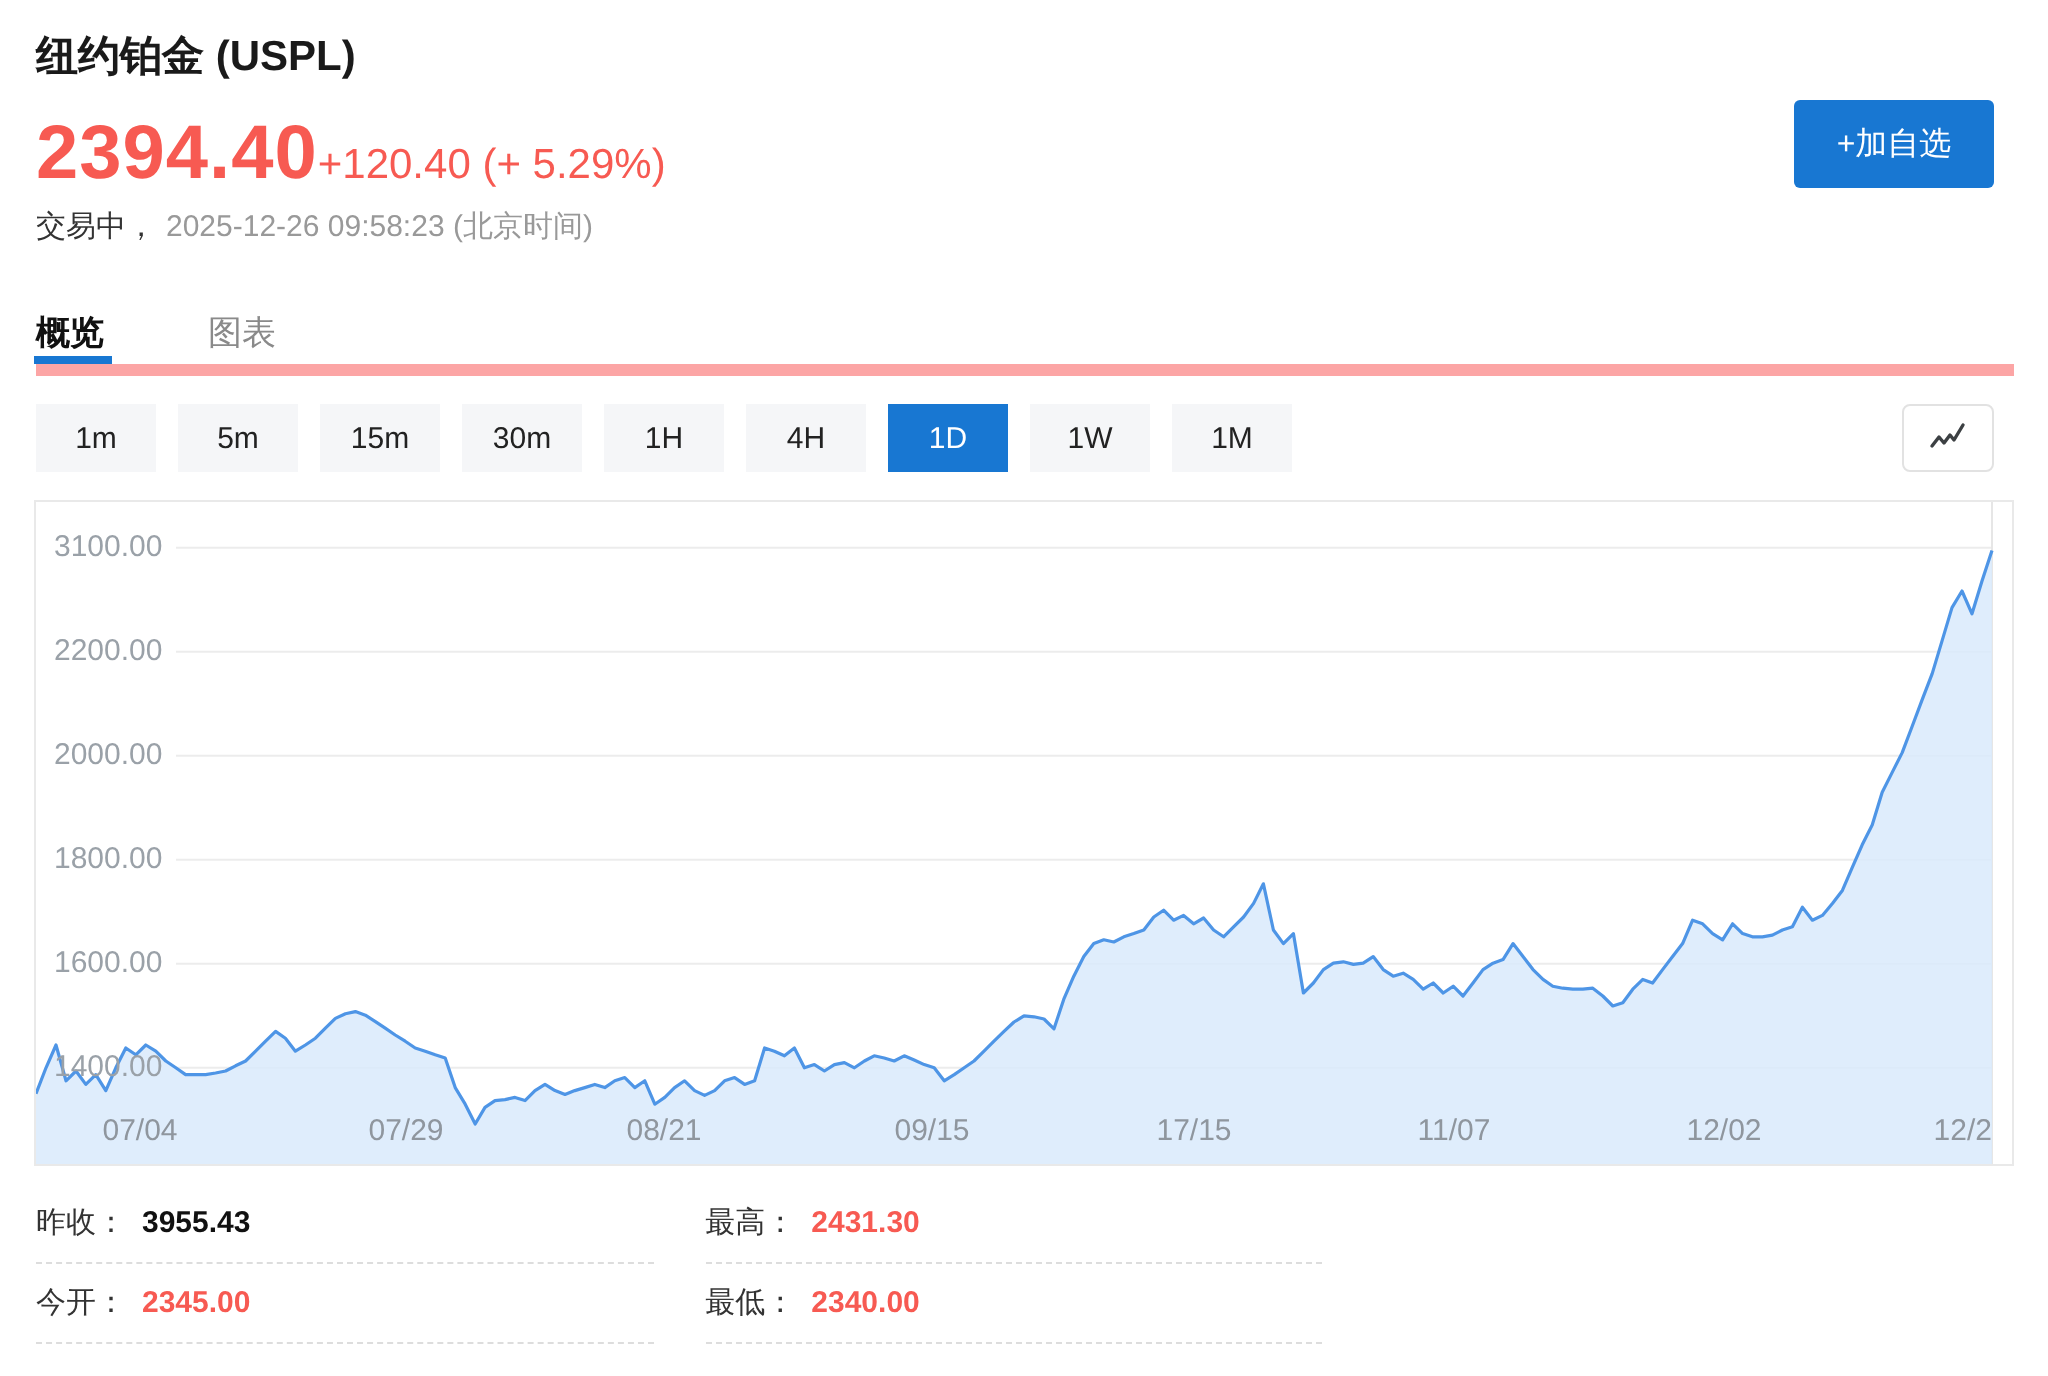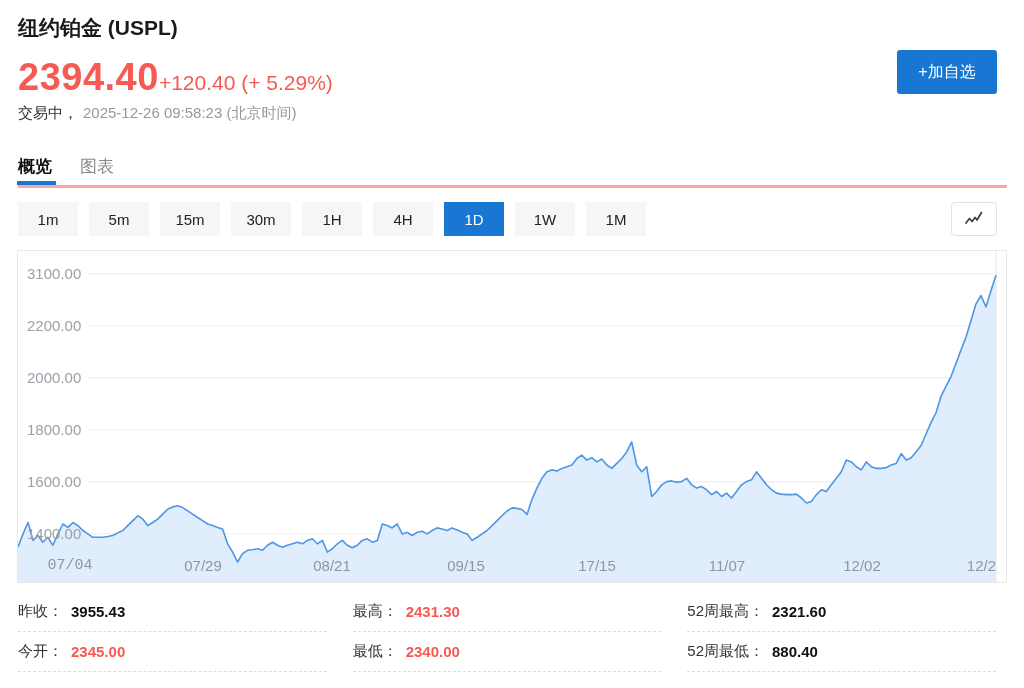--- a/index.html
+++ b/index.html
@@ -23,21 +23,21 @@
   .change{font-size:21px;color:var(--red)}
   .status-row{position:absolute;left:18px;top:104px;font-size:15px}
   .status{color:#333}
   .timestamp{color:#999;margin-left:5px}
   .add-btn{position:absolute;left:897px;top:50px;width:100px;height:44px;
     background:var(--blue);color:#fff;border:none;border-radius:3px;
     font-size:16px;font-family:inherit;cursor:pointer;display:flex;align-items:center;justify-content:center}
 
   
   .tabs{position:absolute;left:18px;top:151px;width:989px;height:37px;
-    border-bottom:3px solid #fca5a5;display:flex;gap:28px}
+    border-bottom:6px solid #fca5a5;display:flex;gap:52px}
   .tab{font-size:17px;color:#8a8a8a;height:100%;display:flex;align-items:flex-start;
     padding-top:4px;cursor:pointer;position:relative}
   .tab.active{color:#111;font-weight:700}
   .tab.active::after{content:"";position:absolute;left:-1px;right:-4px;bottom:0;height:4px;background:var(--blue)}
 
   
   .periods{position:absolute;left:18px;top:202px;display:flex;gap:11px}
   .period{width:60px;height:34px;background:#f5f6f8;display:flex;align-items:center;
     justify-content:center;font-size:15px;color:#222;cursor:pointer}
   .period.active{background:var(--blue);color:#fff}
@@ -117,21 +117,21 @@
         <line x1="978" y1="0" x2="978" y2="331" stroke="#e6e6e6" stroke-width="1"></line>
         <path d="M0.0 295.9L5.0 282.9L10.0 271.5L15.0 289.4L20.0 284.5L24.9 291.2L29.9 286.3L34.9 294.3L39.9 282.9L44.9 273.0L49.9 276.4L54.9 271.5L59.9 274.6L64.9 279.5L69.9 282.9L74.8 286.3L79.8 286.3L84.8 286.3L89.8 285.5L94.8 284.5L99.8 281.9L104.8 279.5L109.8 274.6L114.8 269.6L119.8 264.7L124.7 268.1L129.7 274.6L134.7 271.5L139.7 268.1L144.7 263.1L149.7 258.2L154.7 255.9L159.7 254.8L164.7 256.6L169.7 259.8L174.6 263.1L179.6 266.5L184.6 269.6L189.6 273.0L194.6 274.6L199.6 276.4L204.6 278.0L209.6 292.8L214.6 301.1L219.6 311.0L224.5 302.7L229.5 299.3L234.5 298.8L239.5 297.7L244.5 299.3L249.5 294.3L254.5 291.2L259.5 294.3L264.5 296.2L269.4 294.3L274.4 292.8L279.4 291.2L284.4 292.8L289.4 289.4L294.4 287.8L299.4 292.8L304.4 289.4L309.4 301.1L314.4 297.7L319.3 292.8L324.3 289.4L329.3 294.3L334.3 296.7L339.3 294.3L344.3 289.4L349.3 287.8L354.3 291.2L359.3 289.4L364.3 273.0L369.2 274.6L374.2 276.9L379.2 273.0L384.2 282.9L389.2 281.3L394.2 284.5L399.2 281.3L404.2 280.3L409.2 282.9L414.2 279.5L419.1 276.9L424.1 278.0L429.1 279.5L434.1 276.9L439.1 279.0L444.1 281.3L449.1 282.9L454.1 289.4L459.1 286.3L464.1 282.9L469.0 279.5L474.0 274.6L479.0 269.6L484.0 264.7L489.0 260.0L494.0 256.9L499.0 257.4L504.0 258.5L509.0 263.4L513.9 248.6L518.9 237.1L523.9 227.3L528.9 220.8L533.9 218.9L538.9 220.0L543.9 217.4L548.9 215.8L553.9 214.0L558.9 207.5L563.8 204.1L568.8 209.1L573.8 206.7L578.8 210.9L583.8 208.0L588.8 214.0L593.8 217.4L598.8 212.4L603.8 207.5L608.8 200.7L613.7 190.9L618.7 214.0L623.7 220.8L628.7 215.8L633.7 245.5L638.7 240.5L643.7 233.8L648.7 230.6L653.7 229.9L658.7 231.2L663.6 230.6L668.6 227.3L673.6 233.8L678.6 237.1L683.6 235.6L688.6 238.7L693.6 243.6L698.6 240.5L703.6 245.5L708.6 242.1L713.5 247.0L718.5 240.5L723.5 233.8L728.5 230.6L733.5 228.8L738.5 220.8L743.5 227.3L748.5 233.8L753.5 238.7L758.4 242.1L763.4 243.1L768.4 243.6L773.4 243.6L778.4 243.1L783.4 247.0L788.4 252.0L793.4 250.4L798.4 243.6L803.4 238.7L808.3 240.5L813.3 233.8L818.3 227.3L823.3 220.8L828.3 209.1L833.3 210.9L838.3 215.8L843.3 218.9L848.3 210.9L853.3 215.8L858.2 217.4L863.2 217.4L868.2 216.6L873.2 214.0L878.2 212.4L883.2 202.6L888.2 209.1L893.2 206.7L898.2 200.7L903.2 194.2L908.1 182.8L913.1 171.4L918.1 161.5L923.1 145.1L928.1 135.2L933.1 125.3L938.1 112.1L943.1 98.8L948.1 85.8L953.1 69.2L958.0 52.8L963.0 44.5L968.0 55.9L973.0 39.5L978.0 24.3L978 331 L0 331 Z" fill="#d9eafb" opacity="0.85" stroke="none"></path>
         <path d="M0.0 295.9L5.0 282.9L10.0 271.5L15.0 289.4L20.0 284.5L24.9 291.2L29.9 286.3L34.9 294.3L39.9 282.9L44.9 273.0L49.9 276.4L54.9 271.5L59.9 274.6L64.9 279.5L69.9 282.9L74.8 286.3L79.8 286.3L84.8 286.3L89.8 285.5L94.8 284.5L99.8 281.9L104.8 279.5L109.8 274.6L114.8 269.6L119.8 264.7L124.7 268.1L129.7 274.6L134.7 271.5L139.7 268.1L144.7 263.1L149.7 258.2L154.7 255.9L159.7 254.8L164.7 256.6L169.7 259.8L174.6 263.1L179.6 266.5L184.6 269.6L189.6 273.0L194.6 274.6L199.6 276.4L204.6 278.0L209.6 292.8L214.6 301.1L219.6 311.0L224.5 302.7L229.5 299.3L234.5 298.8L239.5 297.7L244.5 299.3L249.5 294.3L254.5 291.2L259.5 294.3L264.5 296.2L269.4 294.3L274.4 292.8L279.4 291.2L284.4 292.8L289.4 289.4L294.4 287.8L299.4 292.8L304.4 289.4L309.4 301.1L314.4 297.7L319.3 292.8L324.3 289.4L329.3 294.3L334.3 296.7L339.3 294.3L344.3 289.4L349.3 287.8L354.3 291.2L359.3 289.4L364.3 273.0L369.2 274.6L374.2 276.9L379.2 273.0L384.2 282.9L389.2 281.3L394.2 284.5L399.2 281.3L404.2 280.3L409.2 282.9L414.2 279.5L419.1 276.9L424.1 278.0L429.1 279.5L434.1 276.9L439.1 279.0L444.1 281.3L449.1 282.9L454.1 289.4L459.1 286.3L464.1 282.9L469.0 279.5L474.0 274.6L479.0 269.6L484.0 264.7L489.0 260.0L494.0 256.9L499.0 257.4L504.0 258.5L509.0 263.4L513.9 248.6L518.9 237.1L523.9 227.3L528.9 220.8L533.9 218.9L538.9 220.0L543.9 217.4L548.9 215.8L553.9 214.0L558.9 207.5L563.8 204.1L568.8 209.1L573.8 206.7L578.8 210.9L583.8 208.0L588.8 214.0L593.8 217.4L598.8 212.4L603.8 207.5L608.8 200.7L613.7 190.9L618.7 214.0L623.7 220.8L628.7 215.8L633.7 245.5L638.7 240.5L643.7 233.8L648.7 230.6L653.7 229.9L658.7 231.2L663.6 230.6L668.6 227.3L673.6 233.8L678.6 237.1L683.6 235.6L688.6 238.7L693.6 243.6L698.6 240.5L703.6 245.5L708.6 242.1L713.5 247.0L718.5 240.5L723.5 233.8L728.5 230.6L733.5 228.8L738.5 220.8L743.5 227.3L748.5 233.8L753.5 238.7L758.4 242.1L763.4 243.1L768.4 243.6L773.4 243.6L778.4 243.1L783.4 247.0L788.4 252.0L793.4 250.4L798.4 243.6L803.4 238.7L808.3 240.5L813.3 233.8L818.3 227.3L823.3 220.8L828.3 209.1L833.3 210.9L838.3 215.8L843.3 218.9L848.3 210.9L853.3 215.8L858.2 217.4L863.2 217.4L868.2 216.6L873.2 214.0L878.2 212.4L883.2 202.6L888.2 209.1L893.2 206.7L898.2 200.7L903.2 194.2L908.1 182.8L913.1 171.4L918.1 161.5L923.1 145.1L928.1 135.2L933.1 125.3L938.1 112.1L943.1 98.8L948.1 85.8L953.1 69.2L958.0 52.8L963.0 44.5L968.0 55.9L973.0 39.5L978.0 24.3" fill="none" stroke="#4e95e6" stroke-width="1.6" stroke-linejoin="round"></path>
       </svg>
   <span class="ylab" style="top: 14.8814px;">3100.00</span>
       <span class="ylab" style="top: 66.8845px;">2200.00</span>
       <span class="ylab" style="top: 118.888px;">2000.00</span>
       <span class="ylab" style="top: 170.891px;">1800.00</span>
       <span class="ylab" style="top: 222.894px;">1600.00</span>
       <span class="ylab" style="top: 274.897px;">1400.00</span>
-      <span class="xlab" style="left: 52px; font-family: Liberation Mono, monospace;">07/04</span>
+      <span class="xlab" style="left: 52px;">07/04</span>
       <span class="xlab" style="left: 185px;">07/29</span>
       <span class="xlab" style="left: 314px; text-align: center;">08/21</span>
       <span class="xlab" style="left: 448px;">09/15</span>
       <span class="xlab" style="left: 579px;">17/15</span>
       <span class="xlab" style="left: 709px;">11/07</span>
       <span class="xlab" style="left: 844px;">12/02</span>
       <span class="xlab end" style="left: 978px;">12/2</span>
     </div>
 
   <div class="stats">
@@ -148,25 +148,15 @@
       <div>
         <div class="stat-row">
           <span class="stat-label">最高：</span>
           <span class="stat-value tone-red">2431.30</span>
         </div>
         <div class="stat-row">
           <span class="stat-label">最低：</span>
           <span class="stat-value tone-red">2340.00</span>
         </div>
       </div>
-      <div>
-        <div class="stat-row">
-          <span class="stat-label">52周最高：</span>
-          <span class="stat-value tone-dark">2321.60</span>
-        </div>
-        <div class="stat-row">
-          <span class="stat-label">52周最低：</span>
-          <span class="stat-value tone-dark">880.40</span>
-        </div>
-      </div>
     </div>
 
 </div>
 
 </body></html>

